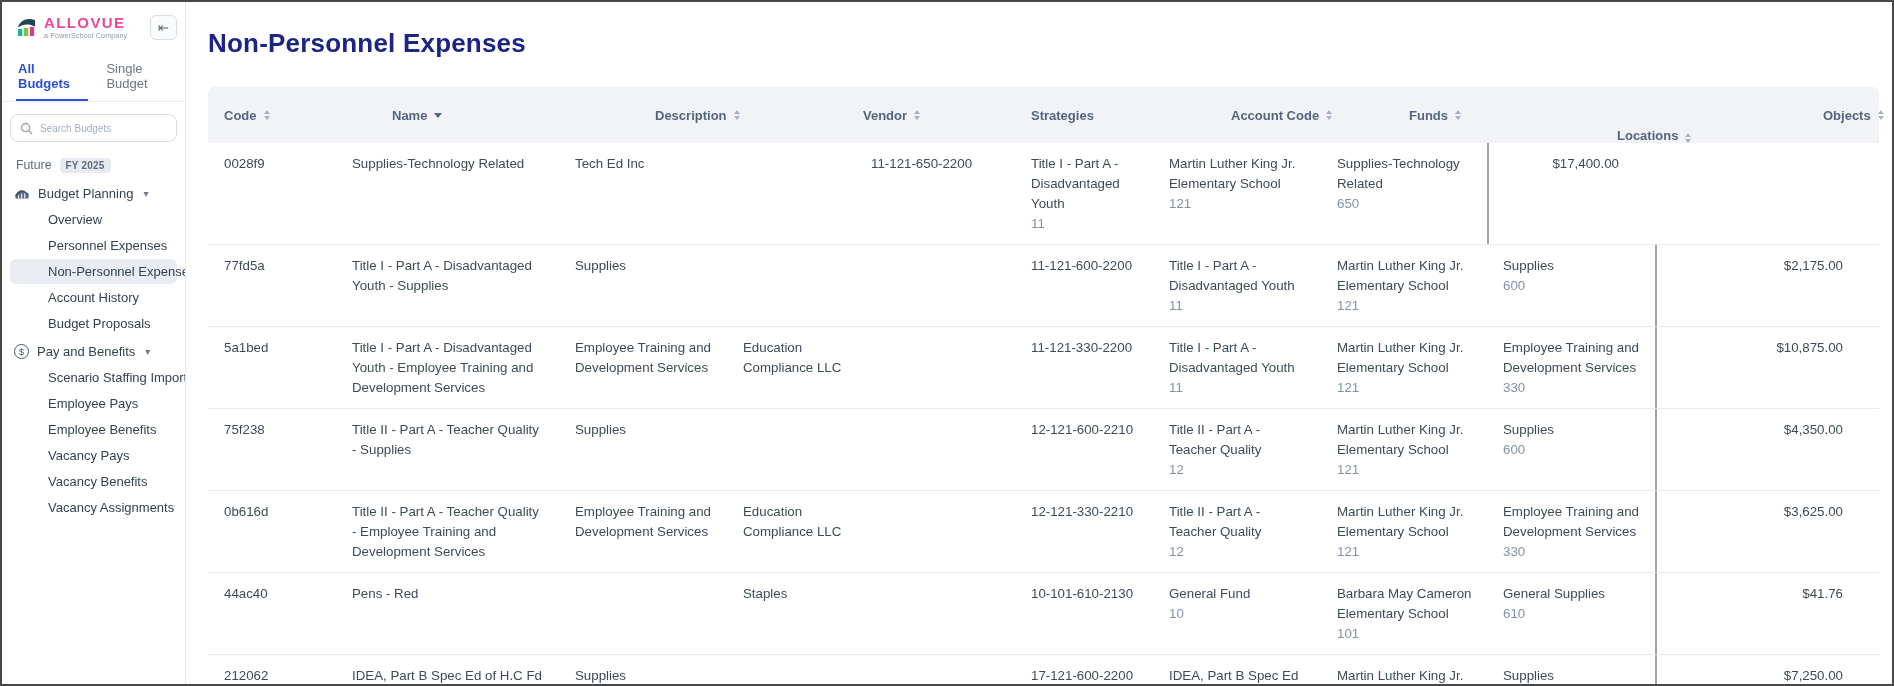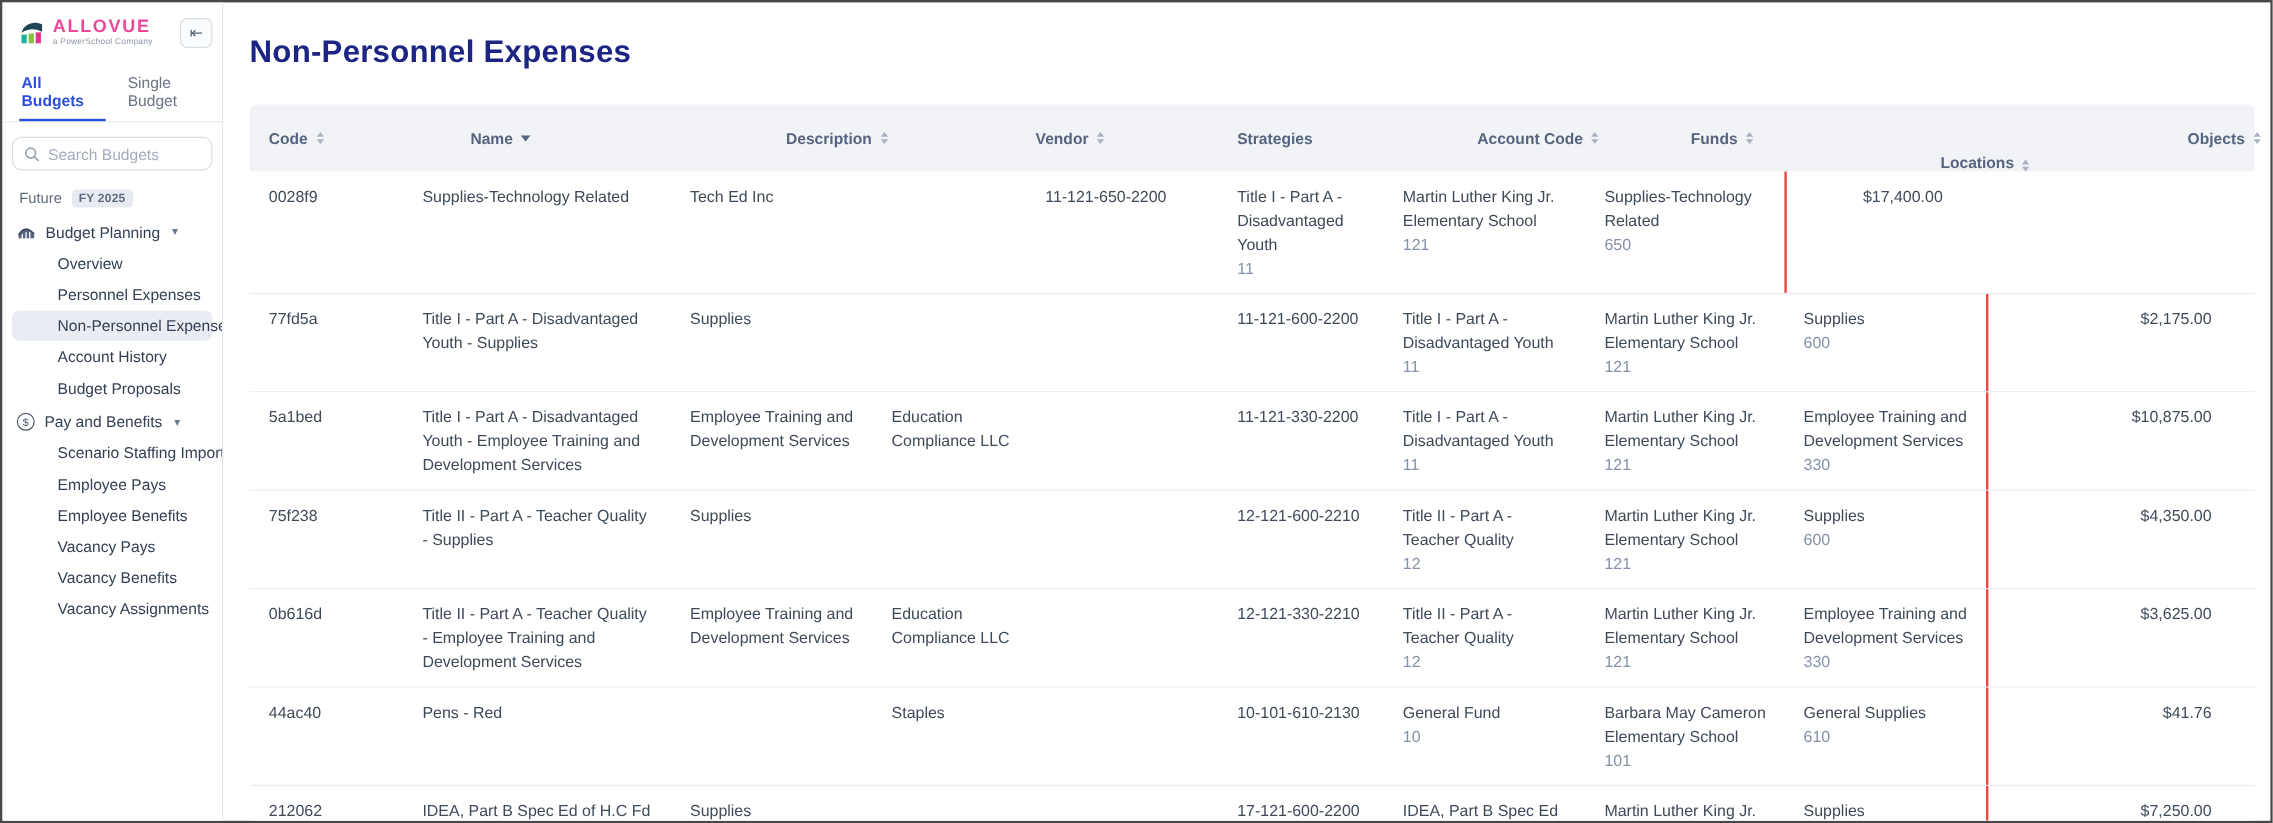--- a/index.html
+++ b/index.html
@@ -15,21 +15,21 @@
   .brand svg { display:block; margin-top:1px; }
   .brand-name { font-size:15px; font-weight:bold; letter-spacing:1.4px; color:#ec4899; line-height:16px; }
   .brand-sub { font-size:7px; color:#8b95a1; margin-top:1px; letter-spacing:.2px; }
   .collapse-btn { width:27px; height:25px; border:1px solid #d8dde4; border-radius:6px; background:#fafbfc; color:#5b6577; font-size:13px; line-height:23px; text-align:center; cursor:pointer; }
 
   .tabs { display:flex; gap:16px; padding-left:14px; border-bottom:1px solid #e7eaef; margin-top:14px; }
   .tab { font-size:13px; color:#6b7585; padding:7px 2px 8px; cursor:pointer; border-bottom:2px solid transparent; }
   .tab.active { color:#2b4fd8; font-weight:bold; border-bottom-color:#2b4fd8; }
 
   .search-box { margin:12px 8px 0 8px; height:28px; border:1px solid #d9dee6; border-radius:8px; display:flex; align-items:center; gap:7px; padding:0 9px; background:#fff; }
-  .search-box input { border:none; outline:none; width:100%; font-size:13px; color:#0f766e; background:transparent; font-family:"Liberation Sans", sans-serif; }
+  .search-box input { border:none; outline:none; width:100%; font-size:10px; color:#0f766e; background:transparent; font-family:"Liberation Sans", sans-serif; }
   .search-box input::placeholder { color:#a4adbc; }
 
   .future-row { margin:16px 0 6px 14px; display:flex; align-items:flex-start; gap:8px; font-size:12.3px; color:#5f6b7d; }
   .badge { background:#e7ebf1; color:#5f6b7d; font-size:10px; font-weight:600; padding:2px 6px; border-radius:4px; letter-spacing:.2px; }
 
   .nav-group-header { display:flex; align-items:center; gap:8px; padding:6px 8px 6px 12px; font-size:13px; color:#333f52; cursor:pointer; }
   .caret { font-size:10px; color:#6b7890; margin-left:2px; }
   .dollar-icon { width:15px; height:15px; border:1.3px solid #4a5568; border-radius:50%; font-size:9px; color:#4a5568; display:inline-flex; align-items:center; justify-content:center; flex:0 0 15px; }
   .nav-item { margin:0 8px 1px 8px; padding:5px 6px 5px 38px; font-size:13px; color:#333f52; border-radius:6px; cursor:pointer; white-space:nowrap; }
   .nav-item.active { background:#e9edf3; }
@@ -45,21 +45,21 @@
 
   .sort { display:inline-flex; flex-direction:column; gap:2px; }
   .tri { width:0; height:0; border-left:3.8px solid transparent; border-right:3.8px solid transparent; }
   .tri.up   { border-bottom:4.6px solid #aab2c0; }
   .tri.down { border-top:4.6px solid #aab2c0; }
   .sort-desc .tri.down { border-top-color:#55647f; border-left-width:4.6px; border-right-width:4.6px; border-top-width:5.6px; }
 
   .tr { display:flex; border-bottom:1px solid #e8ebef; background:#fff; }
   .td { padding:11px 12px 10px 16px; font-size:13.3px; color:#3f4a59; line-height:20px; }
   .td .sub { color:#8491a8; }
-  .td.amount { text-align:right; padding-right:36px; border-left:2px solid #ef4444; }
+  .td.amount { text-align:right; padding-right:36px; border-left:2px solid #a3a3a3; }
 
   
   .thead > :nth-child(1), .tr > :nth-child(1) { width:128px; flex:0 0 128px; }
   .thead > :nth-child(2), .tr > :nth-child(2) { width:223px; flex:0 0 223px; }
   .thead > :nth-child(3), .tr > :nth-child(3) { width:168px; flex:0 0 168px; }
   .thead > :nth-child(4), .tr > :nth-child(4) { width:128px; flex:0 0 128px; }
   .thead > :nth-child(5), .tr > :nth-child(5) { width:160px; flex:0 0 160px; }
   .thead > :nth-child(6), .tr > :nth-child(6) { width:138px; flex:0 0 138px; }
   .thead > :nth-child(7), .tr > :nth-child(7) { width:168px; flex:0 0 168px; }
   .thead > :nth-child(8), .tr > :nth-child(8) { width:166px; flex:0 0 166px;align-items:flex-end; }

